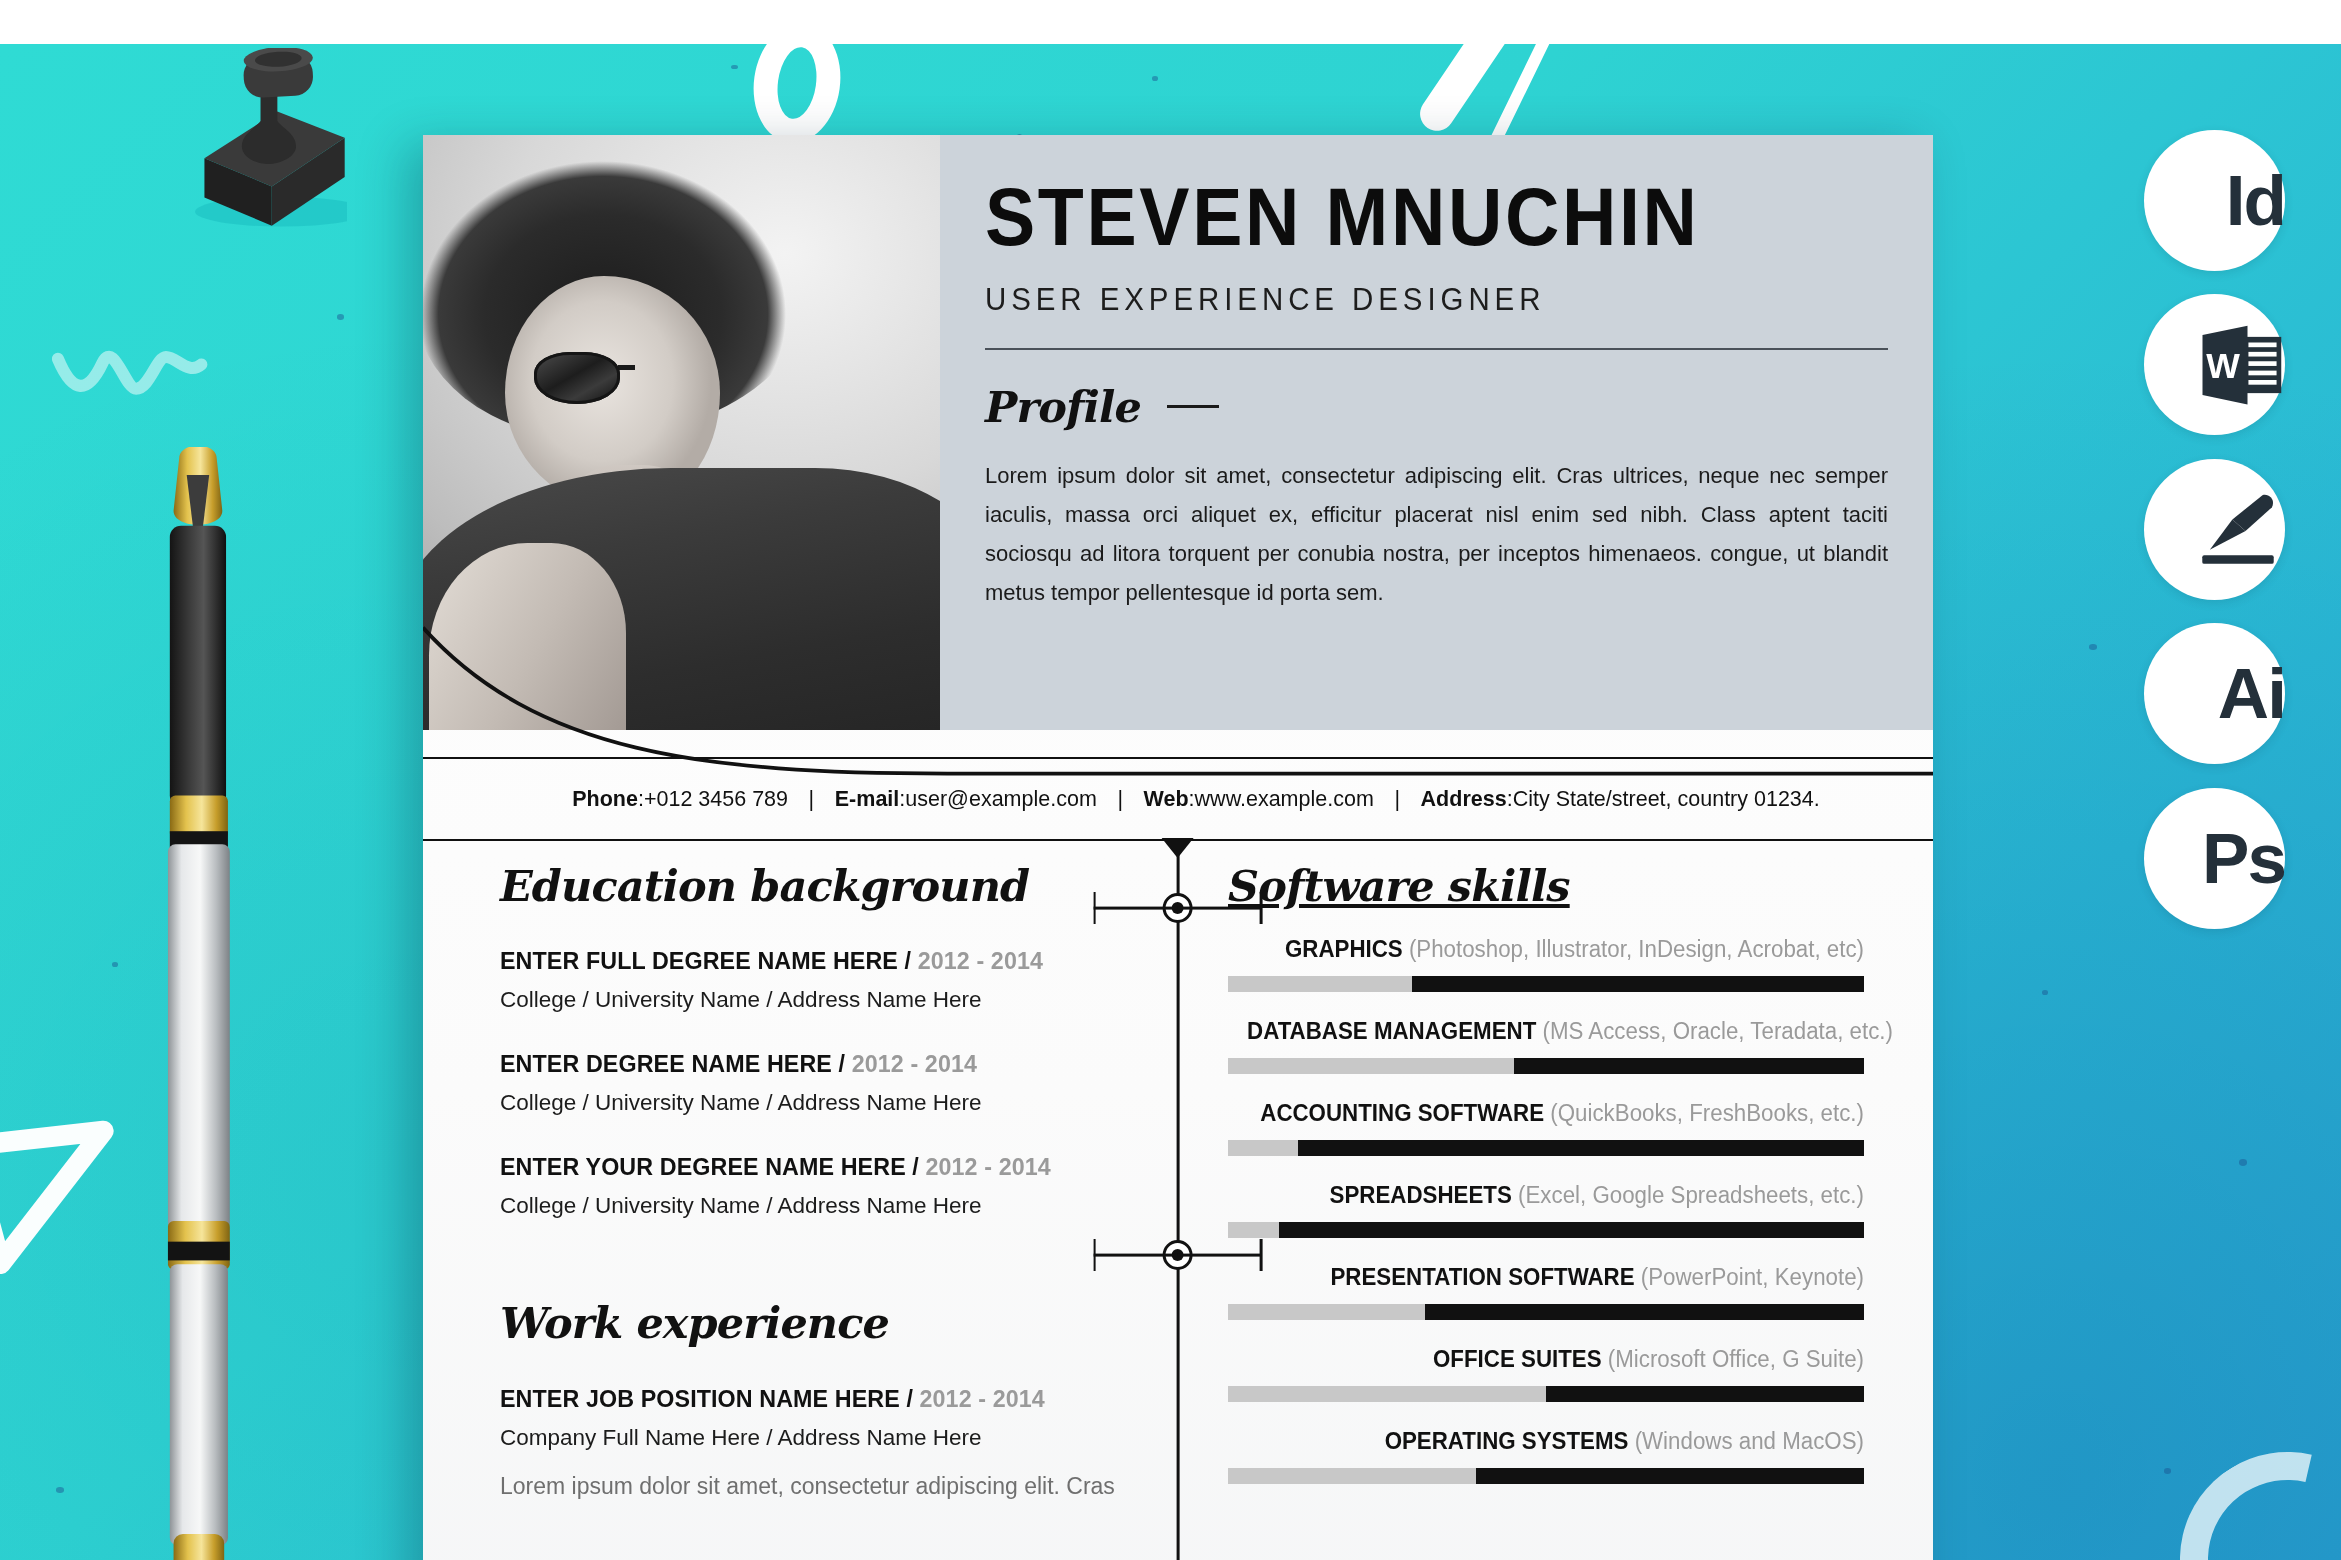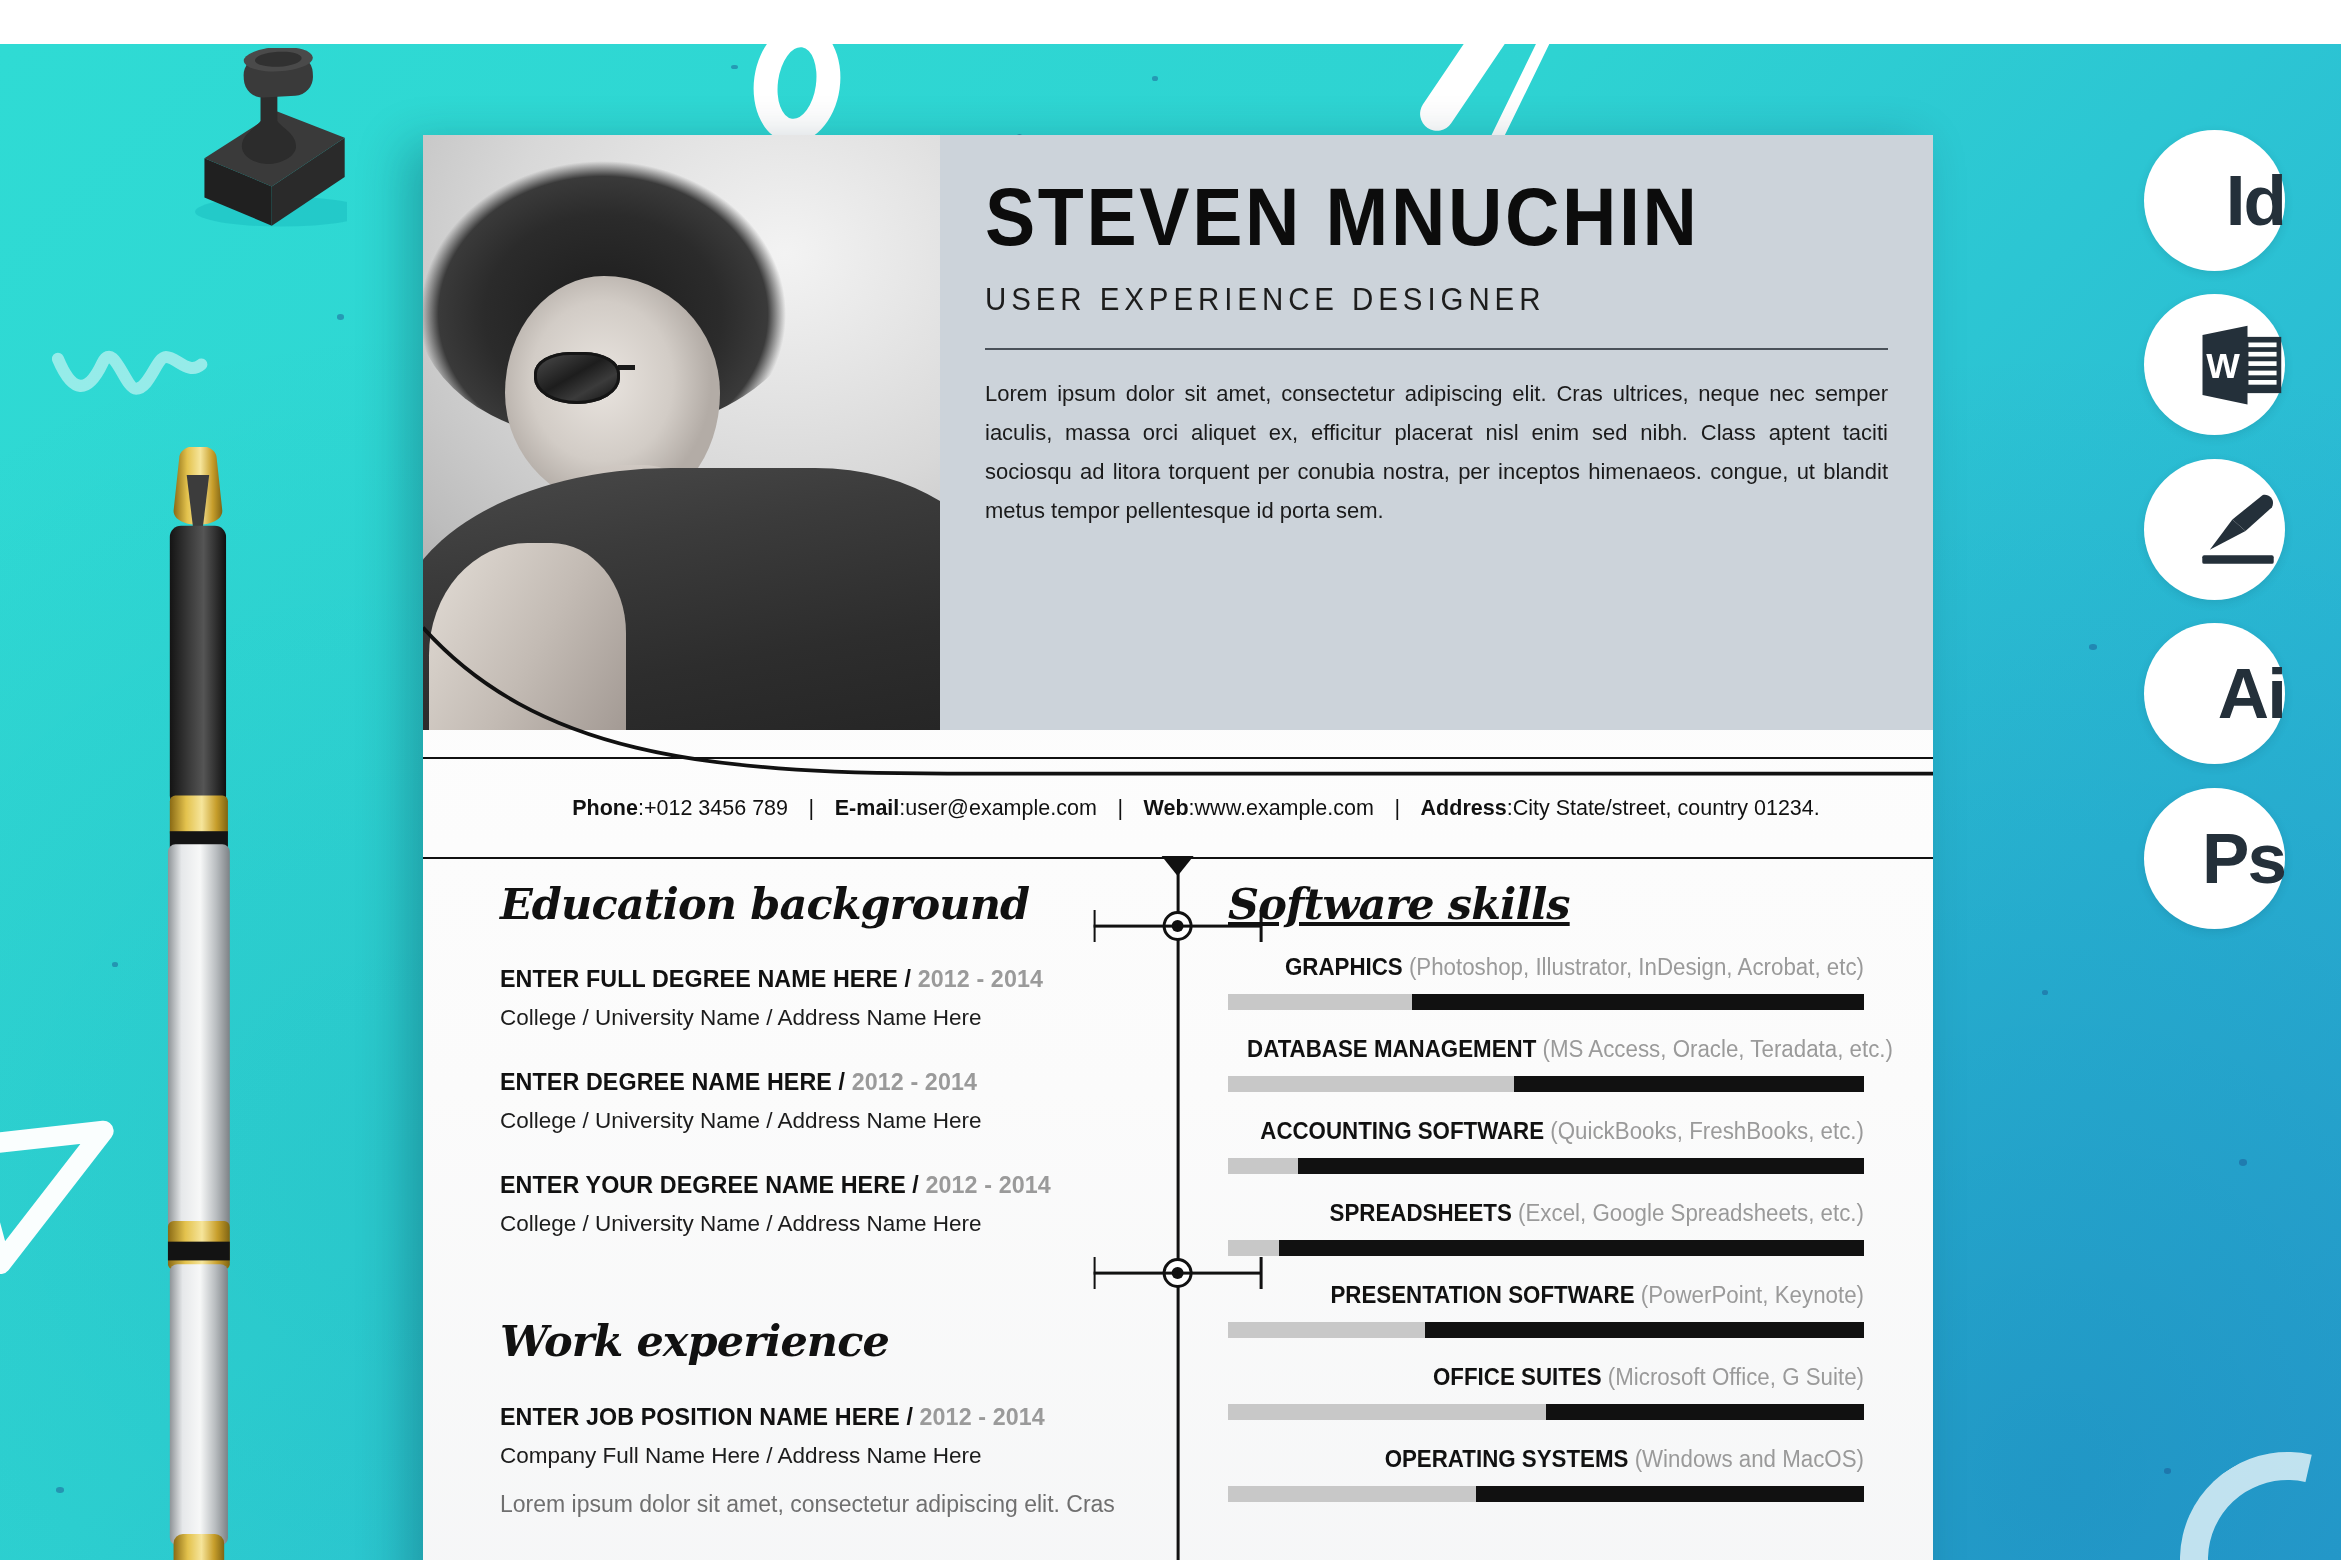--- a/index.html
+++ b/index.html
@@ -147,21 +147,21 @@
     text-align: justify; max-width: 918px;
   }
 
   
   .swoosh { position: absolute; left: 0; top: 487px; width: 1510px; height: 159px; pointer-events: none; }
 
   
   .contact {
     position: relative;
     border-top: 2.8px solid #111; border-bottom: 2.8px solid #111;
-    height: 102px; display: flex; align-items: center; justify-content: center;
+    height: 84px; display: flex; align-items: center; justify-content: center;
     gap: 0; font-size: 21.5px; color: #111; white-space: nowrap; padding-left: 36px;
   }
   .contact .k { font-weight: 700; }
   .contact .sep { padding: 0 20.6px; color: #111; }
 
   
   .cols { position: relative; display: flex; padding-top: 22px; }
   .col-l { width: 750px; padding: 0 56px 0 77px; }
   .col-r { width: 761px; padding: 0 69px 0 56px; }
   .timeline { position: absolute; left: 50%; top: 0; bottom: -562px; width: 2.8px; background: #111; transform: translateX(-50%); }
@@ -308,20 +308,24 @@
         <div class="body"></div>
         <div class="arm"></div>
       </div>
       <div class="photo-divider"></div>
 
       <div class="hdr-right">
         <div class="name">STEVEN MNUCHIN</div>
         <div class="role">USER EXPERIENCE DESIGNER</div>
         <div class="hr-thin"></div>
 
+        <div class="profile-head">
+          <span class="script">Profile</span>
+          <span class="dash"></span>
+        </div>
         <p class="profile-body">Lorem ipsum dolor sit amet, consectetur adipiscing elit. Cras ultrices, neque nec semper iaculis, massa orci aliquet ex, efficitur placerat nisl enim sed nibh. Class aptent taciti sociosqu ad litora torquent per conubia nostra, per inceptos himenaeos. congue, ut blandit metus tempor pellentesque id porta sem.</p>
       </div>
 
       <svg class="swoosh" viewBox="0 0 1612 170" preserveAspectRatio="none">
         <path d="M0 6 C 120 140, 300 162, 560 162 L 1612 162" fill="none" stroke="#111" stroke-width="4"></path>
       </svg>
     </div>
 
     <div class="contact">
       <span><span class="k">Phone</span><span>:</span> </span>

